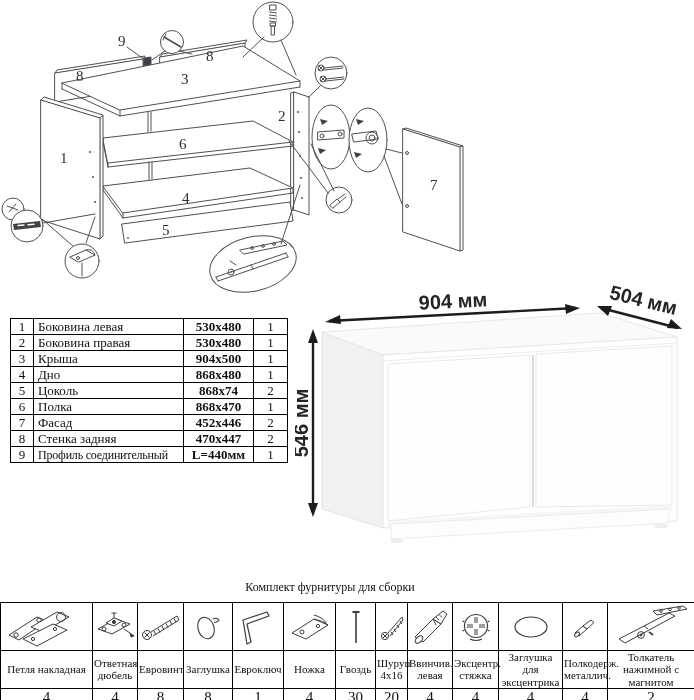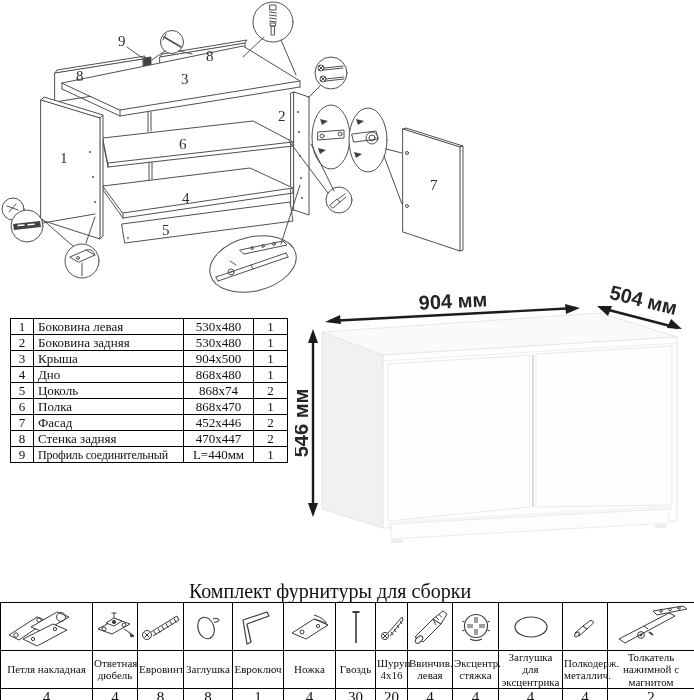--- a/index.html
+++ b/index.html
@@ -17,32 +17,32 @@
   #parts-table {
     position:absolute; left:10px; top:318px; width:277px;
     border-collapse:collapse; table-layout:fixed; background:#fff;
   }
   #parts-table td {
     border:1px solid #000; height:16px; font-size:13px; line-height:1;
     padding:0 2px; white-space:nowrap; overflow:hidden; color:#111;
   }
   #parts-table td.c-num { width:23px; text-align:center; }
   #parts-table td.c-name { width:150px; text-align:left; padding-left:4px;margin-top:28px; }
-  #parts-table td.c-size { width:70px; text-align:center; }
+  #parts-table td.c-size { width:70px; text-align:center;font-weight:bold; }
   #parts-table td.c-qty { width:34px; text-align:center; }
   #parts-table tr:last-child td.c-name { font-size:12px; letter-spacing:-0.2px; }
 
   
   #cabinet { position:absolute; left:295px; top:280px; }
   .dim-text { font-family:"Liberation Sans", sans-serif; font-weight:bold; font-size:20px; fill:#252525; }
 
   
   #hw-title {
     position:absolute; top:580px; left:0; width:660px; text-align:center;
-    font-size:20px; color:#111;
+    font-size:12px; color:#111;
   }
   #hw-table {
     position:absolute; top:602px; left:0; width:694px;
     border-collapse:collapse; table-layout:fixed; background:#fff;
   }
   #hw-table td { border:1px solid #000; text-align:center; vertical-align:middle; color:#111; }
   #hw-table tr.r-icon td { height:48px; padding:1px; }
   #hw-table tr.r-name td { height:31px; font-size:11px; line-height:1.12; padding:0 1px; }
   #hw-table tr.r-qty td { height:18px; font-size:15px; }
   .hwicon { display:block; margin:0 auto; }
@@ -254,21 +254,21 @@
   <table id="parts-table">
     <tbody>
       <tr>
         <td class="c-num">1</td>
         <td class="c-name">Боковина левая</td>
         <td class="c-size">530x480</td>
         <td class="c-qty">1</td>
       </tr>
       <tr>
         <td class="c-num">2</td>
-        <td class="c-name">Боковина задняя</td>
+        <td class="c-name">Боковина правая</td>
         <td class="c-size">530x480</td>
         <td class="c-qty">1</td>
       </tr>
       <tr>
         <td class="c-num">3</td>
         <td class="c-name">Крыша</td>
         <td class="c-size">904x500</td>
         <td class="c-qty">1</td>
       </tr>
       <tr>

